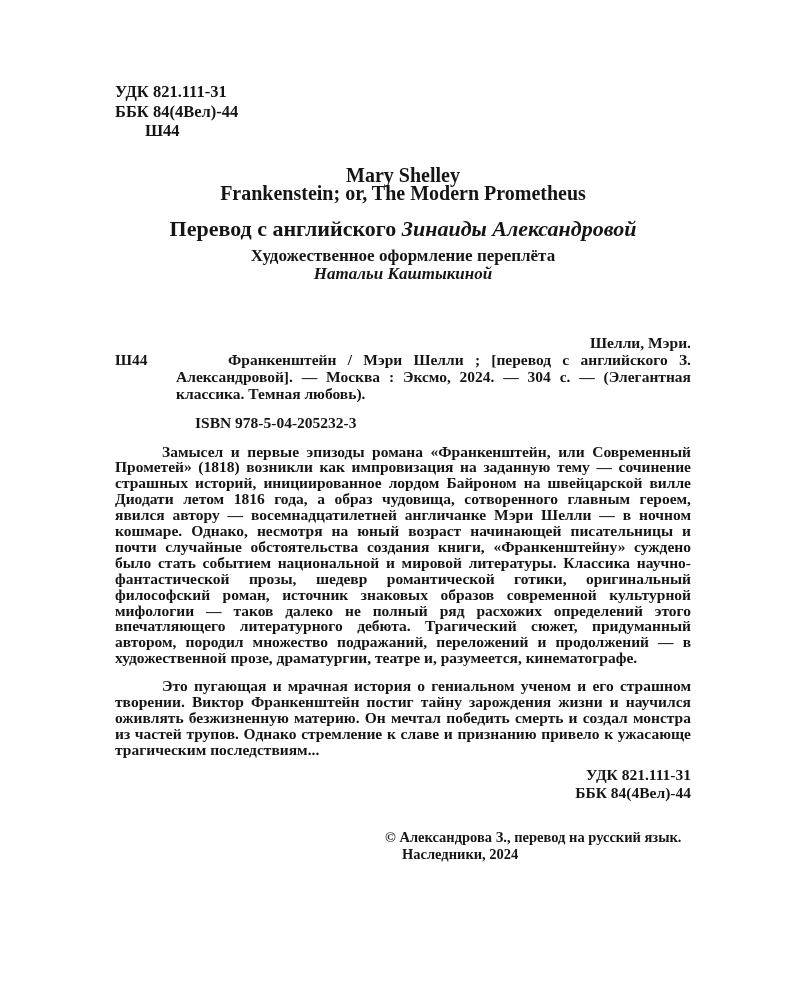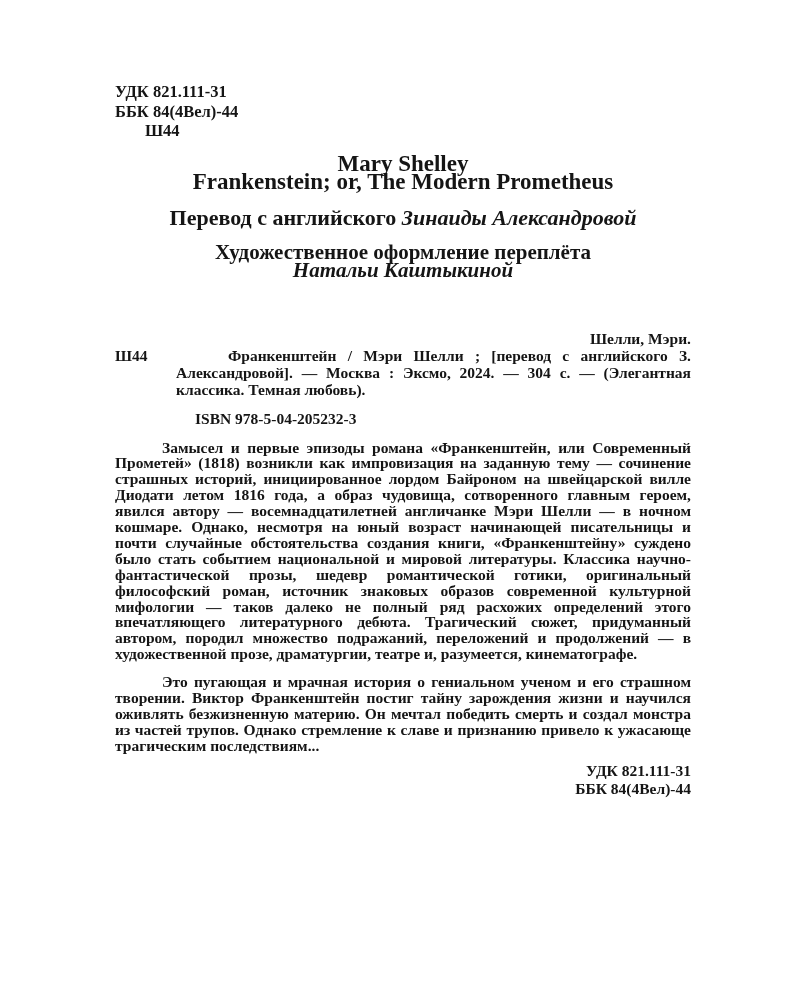--- a/index.html
+++ b/index.html
@@ -12,23 +12,23 @@
     font-weight:700;
     color:#151515;
     overflow:hidden;
   }
   .content { position:absolute; left:115px; top:82px; width:576px; }
 
   .top-codes { font-size:16.5px; line-height:19.5px; }
   .top-codes .shelf { padding-left:30px; }
 
   .center { text-align:center; }
-  .en-block { margin-top:14px; font-size:23px; line-height:18.5px; }
+  .en-block { margin-top:25px; font-size:20px; line-height:18.5px; }
   .credit-line { margin-top:16px; font-size:22px; line-height:19px; }
-  .design-block { margin-top:16px; font-size:21px; line-height:18.5px; }
+  .design-block { margin-top:9px; font-size:17px; line-height:18.5px; }
   .it { font-style:italic; }
 
   .catalog { position:relative; margin-top:50px; padding-left:33px; font-size:15.5px; line-height:17.2px; }
   .catalog-code { position:absolute; left:0; top:17px; }
   .catalog-author { text-indent:52px;text-align:right; }
   .catalog-desc { text-indent:52px; text-align:justify;margin-left:28px; }
   .catalog-isbn { margin-top:12px; text-indent:47px; }
 
   .annotation { margin-top:12px; font-size:15.5px; line-height:15.9px; text-align:justify; text-indent:47px; }
 
@@ -78,17 +78,21 @@
     <p class="annotation">Это пугающая и мрачная история о гениальном ученом и его страшном творении. Виктор Франкенштейн постиг тайну зарождения жизни и научился оживлять безжизненную материю. Он мечтал победить смерть и создал монстра из частей трупов. Однако стремление к славе и признанию привело к ужасающе трагическим последствиям...</p>
 
     <div class="bottom-codes">
       <p>УДК 821.111-31</p>
       <p>ББК 84(4Вел)-44</p>
     </div>
 
     <div class="bottom-row">
       <p class="footer-isbn">ISBN 978-5-04-205232-3</p>
       <div class="copyright">
+        <p class="c-item">
+          <span>©</span>
+          <span>Александрова З., перевод на русский язык. Наследники, 2024</span>
+        </p>
       </div>
     </div>
 
   </div>
 </div>
 
 </body></html>

